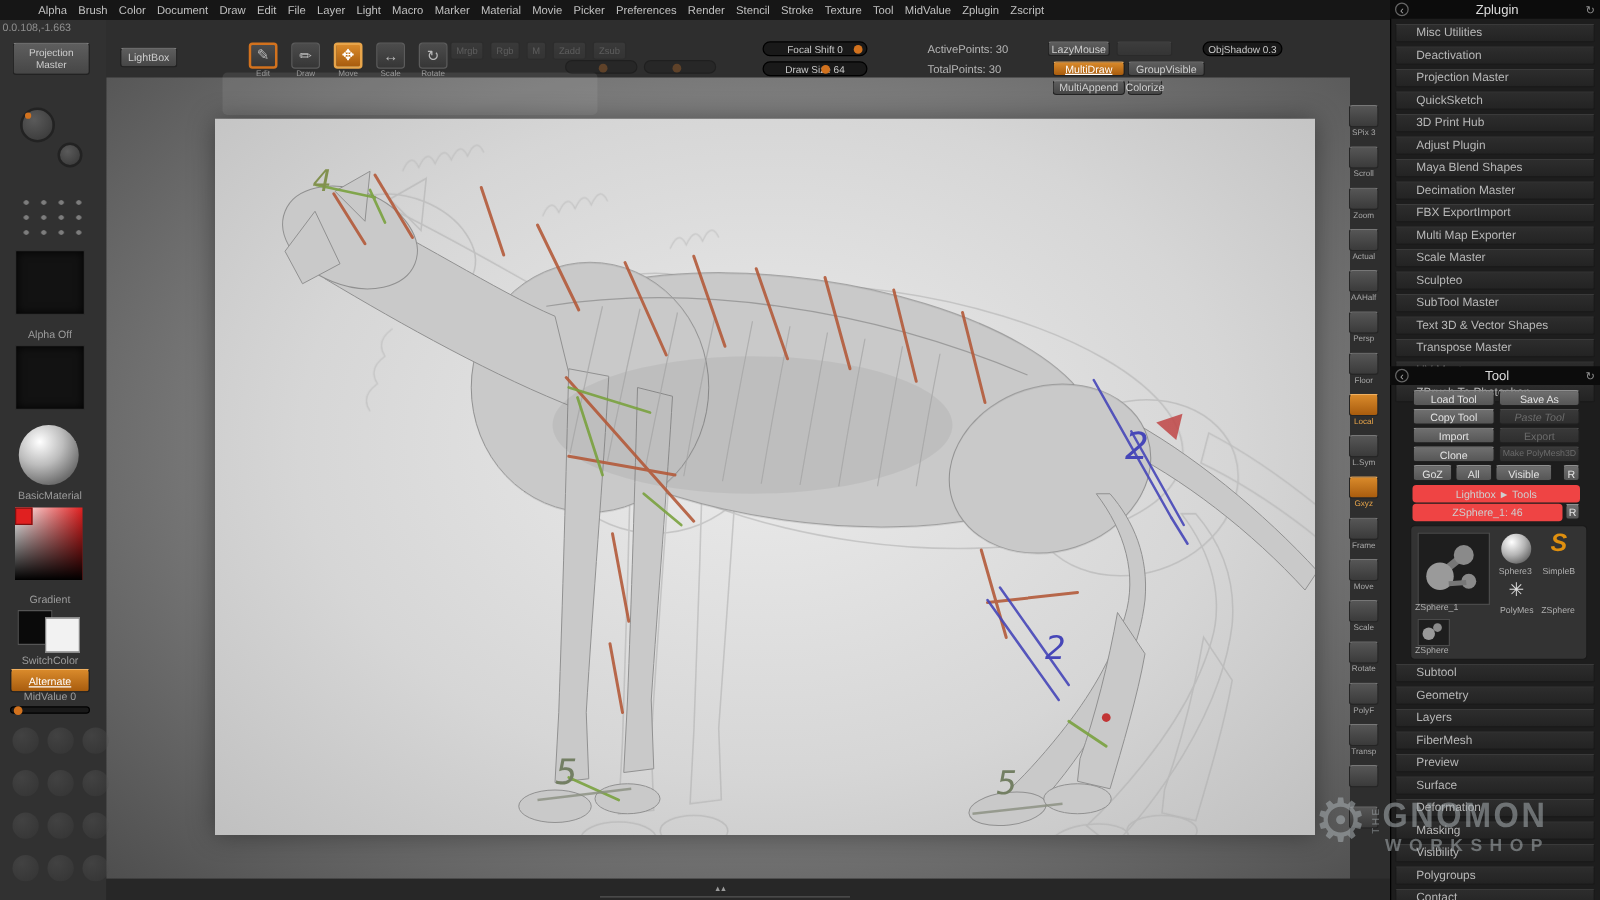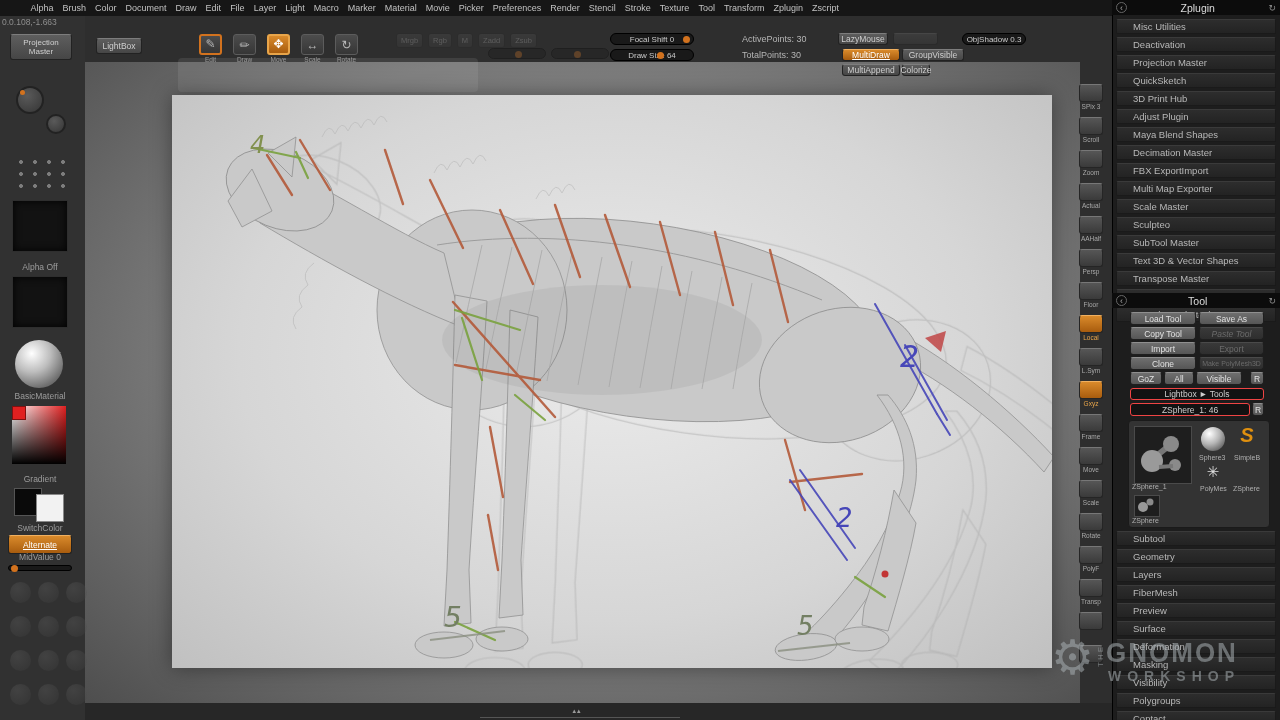--- a/index.html
+++ b/index.html
@@ -16,21 +16,21 @@
 
   
   .btn{position:absolute;background:linear-gradient(#5e5e5e,#464646);border:1px solid #222;
        border-top-color:#7d7d7d;color:#cfcfcf;font-size:8.5px;border-radius:3px;
        display:flex;align-items:center;justify-content:center;z-index:7;box-sizing:border-box;text-align:center;}
   .btn.orange{background:linear-gradient(#d98a2b,#a85c0e);color:#fff;border-top-color:#f0b060;text-decoration:underline;}
   .slider{position:absolute;background:#191919;border:1px solid #000;border-radius:6px;color:#c9c9c9;
           font-size:8px;display:flex;align-items:center;justify-content:center;z-index:7;box-sizing:border-box;}
   .slider .nub{position:absolute;width:7px;height:7px;border-radius:50%;background:#d2721e;top:2px;}
   .shelf-label{position:absolute;font-size:9px;color:#b5b5b5;z-index:7;white-space:nowrap;}
-  .chiprow{position:absolute;display:flex;gap:5px;z-index:7;margin-left:36px;}
+  .chiprow{position:absolute;display:flex;gap:5px;z-index:7;}
   .chip{background:linear-gradient(#565656,#434343);border:1px solid #2a2a2a;border-radius:3px;
         color:#c5c5c5;font-size:7.5px;padding:2px 4px;}
   .chip.muted{opacity:.3;}
   .fslider{width:58px;height:11px;opacity:.3;position:relative;}
 
   
   .modes{position:absolute;left:198px;top:34px;display:flex;gap:9px;z-index:7;}
   .mode-btn{width:25px;text-align:center;}
   .mode-btn .ibox{width:23px;height:21px;margin:0 auto;background:linear-gradient(#4c4c4c,#363636);
                   border:1px solid #5c5c5c;border-radius:3px;color:#b8b8b8;font-size:12px;line-height:20px;box-sizing:border-box;}
@@ -80,21 +80,21 @@
            line-height:10px;text-align:center;box-sizing:border-box;}
   .ph-title{flex:1;text-align:center;color:#dcdcdc;font-size:10.5px;}
   .ph-refresh{color:#8f8f8f;font-size:9px;}
   .plist{position:absolute;left:1114px;width:164px;z-index:8;}
   .prow{height:13px;margin:0 2px 3px 2px;background:linear-gradient(#2d2d2d,#232323);border-radius:2px;
         color:#b8b8b8;font-size:9.5px;line-height:13px;padding-left:16px;border:1px solid #1a1a1a;border-top-color:#3a3a3a;}
   .tbtn{position:absolute;height:13px;background:linear-gradient(#6f6f6f,#565656);border:1px solid #1f1f1f;
         border-top-color:#8f8f8f;border-radius:3px;color:#e2e2e2;font-size:8.5px;display:flex;align-items:center;
         justify-content:center;z-index:8;box-sizing:border-box;white-space:nowrap;overflow:hidden;}
   .tbtn.dim{background:linear-gradient(#393939,#2e2e2e);color:#6b6b6b;border-top-color:#4a4a4a;}
-  .tslider{position:absolute;background:#121212;border:1px solid #ef4444;border-radius:3px;color:#cfcfcf;
+  .tslider{position:absolute;background:#121212;border:7px solid #ef4444;border-radius:3px;color:#cfcfcf;
            font-size:8.5px;display:flex;align-items:center;justify-content:center;z-index:8;box-sizing:border-box;}
   .thumbpanel{position:absolute;left:1128px;top:420px;width:140px;height:106px;background:#333;
               border:1px solid #1a1a1a;border-radius:4px;z-index:8;}
   .bigthumb{position:absolute;left:5px;top:5px;width:56px;height:56px;background:#1e1e1e;border:1px solid #4a4a4a;}
   .smallthumb{position:absolute;left:5px;top:74px;width:24px;height:20px;background:#1e1e1e;border:1px solid #4a4a4a;}
   .tlabel{position:absolute;font-size:7px;color:#b0b0b0;white-space:nowrap;}
   .ticon-sphere{position:absolute;left:72px;top:6px;width:24px;height:24px;border-radius:50%;
                 background:radial-gradient(circle at 35% 28%,#fff,#b5b5b5 45%,#666 80%);}
   .ticon-s{position:absolute;left:106px;top:3px;width:24px;height:26px;color:#e0900f;font-size:20px;
            font-weight:bold;font-style:italic;text-align:center;}
@@ -238,21 +238,21 @@
         <span class="mi">Marker</span>
         <span class="mi">Material</span>
         <span class="mi">Movie</span>
         <span class="mi">Picker</span>
         <span class="mi">Preferences</span>
         <span class="mi">Render</span>
         <span class="mi">Stencil</span>
         <span class="mi">Stroke</span>
         <span class="mi">Texture</span>
         <span class="mi">Tool</span>
-        <span class="mi">Transform</span>
+        <span class="mi">MidValue</span>
         <span class="mi">Zplugin</span>
         <span class="mi">Zscript</span>
       </div>
   </div>
   <div class="appicon"></div>
   <div class="coords">0.0.108,-1.663</div>
 
   <div class="btn" style="left:10px;top:34px;width:62px;height:26px;font-size:8px;line-height:9px;padding:1px;">Projection Master</div>
   <div class="btn" style="left:96px;top:38px;width:46px;height:16px;">LightBox</div>
 

